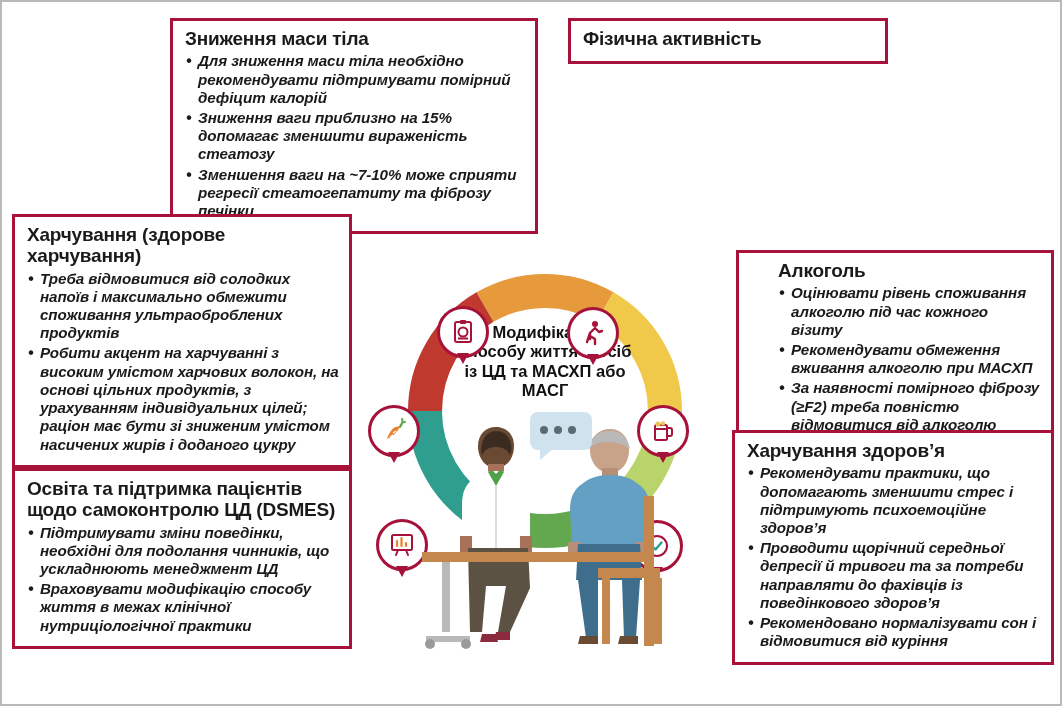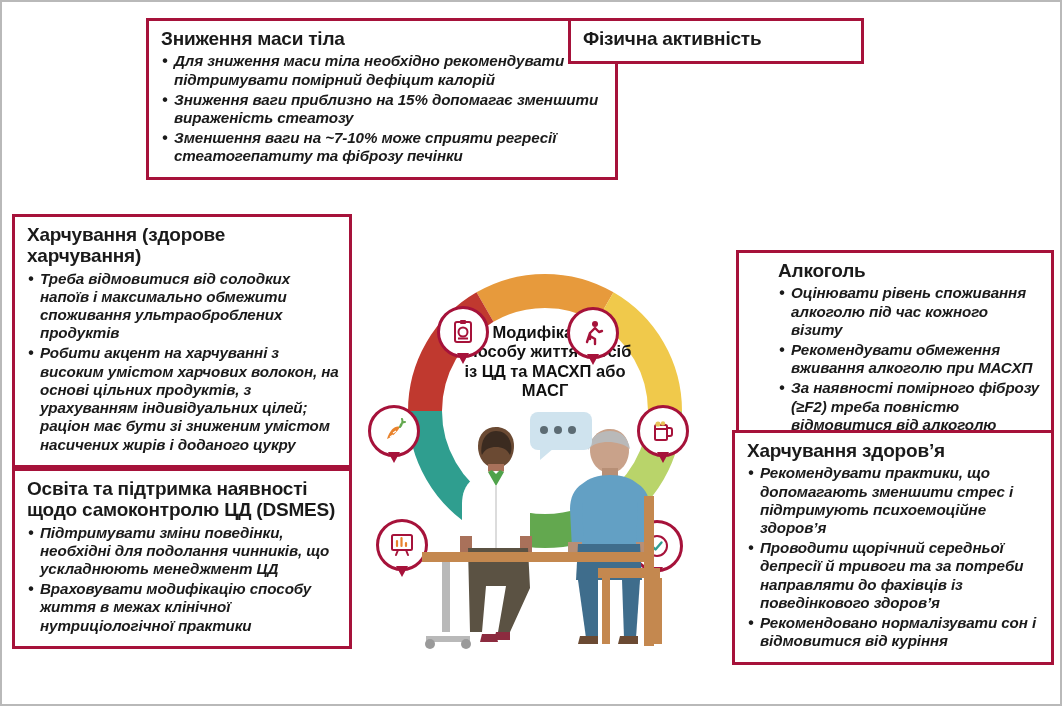--- a/index.html
+++ b/index.html
@@ -56,22 +56,22 @@
   .card li::before {
     content: "•";
     position: absolute;
     left: 1px;
     top: -1px;
     font-size: 16px;
     color: #1a1a1a;
   }
 
   
-  #card-weight      { left: 144px;  top: 16px;  width: 472px; }
-  #card-activity    { left: 566px;  top: 16px;  width: 296px; }
+  #card-weight      { left: 168px;  top: 16px;  width: 368px; }
+  #card-activity    { left: 566px;  top: 16px;  width: 320px; }
   #card-nutrition   { left: 10px;   top: 212px; width: 340px; }
   #card-alcohol     { left: 734px;  top: 248px; width: 318px; padding-left: 39px; }
   #card-education   { left: 10px;   top: 466px; width: 340px; }
   #card-behaviour   { left: 730px;  top: 428px; width: 322px; }
 
   
   #center-graphic {
     position: absolute;
     left: 352px;
     top: 218px;
@@ -196,21 +196,21 @@
   <div class="card" id="card-alcohol">
     <div class="card-title">Алкоголь</div>
     <ul>
       <li>Оцінювати рівень споживання алкоголю під час кожного візиту</li>
       <li>Рекомендувати обмеження вживання алкоголю при МАСХП</li>
       <li>За наявності помірного фіброзу (≥F2) треба повністю відмовитися від алкоголю</li>
     </ul>
   </div>
 
   <div class="card" id="card-education">
-    <div class="card-title">Освіта та підтримка наявності щодо самоконтролю ЦД (DSMES)</div>
+    <div class="card-title">Освіта та підтримка пацієнтів щодо самоконтролю ЦД (DSMES)</div>
     <ul>
       <li>Підтримувати зміни поведінки, необхідні для подолання чинників, що ускладнюють менеджмент ЦД</li>
       <li>Враховувати модифікацію способу життя в межах клінічної нутриціологічної практики</li>
     </ul>
   </div>
 
   <div class="card" id="card-behaviour">
     <div class="card-title">Харчування здоров’я</div>
     <ul>
       <li>Рекомендувати практики, що допомагають зменшити стрес і підтримують психоемоційне здоров’я</li>

